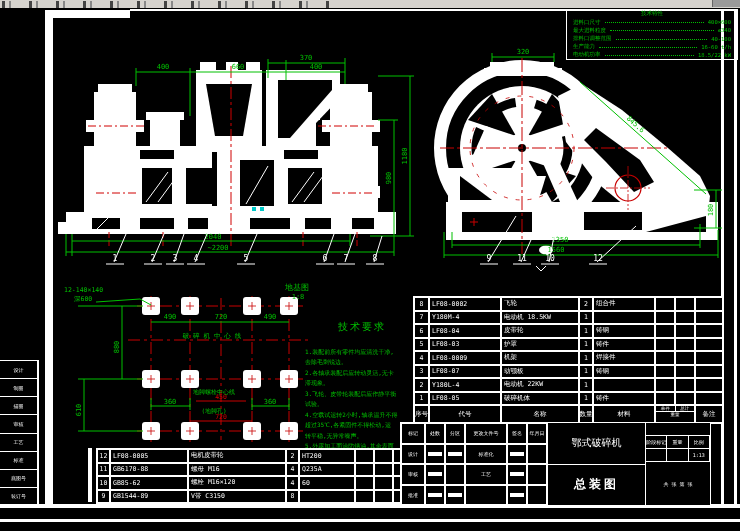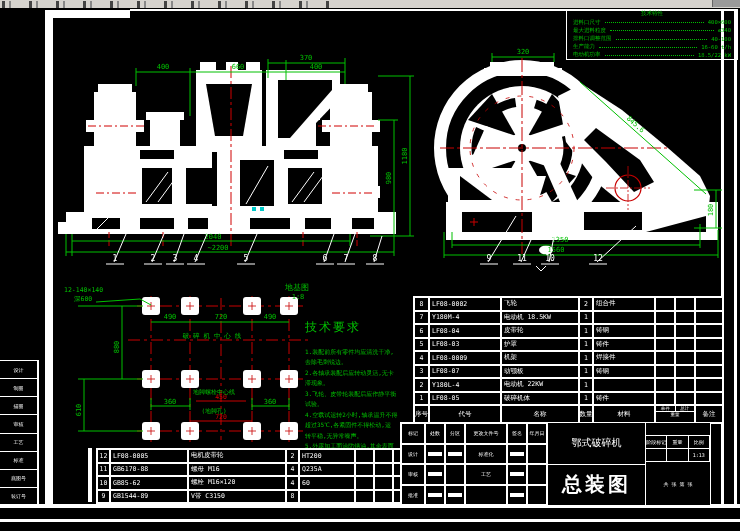--- a/index.html
+++ b/index.html
@@ -24,32 +24,32 @@
   .tbl .cc{justify-content:center;}
   
   #spec{position:absolute;left:566px;top:9px;width:170px;height:49px;border:1.5px solid #fff;
         color:#00c000;font-size:5.5px;display:flex;flex-direction:column;font-family:"DejaVu Sans Mono",monospace;}
   #spec .trow{flex:1;display:flex;align-items:center;padding:0 6px;gap:4px;}
   #spec .dots{flex:1;border-bottom:1px dotted #00c000;height:1px;}
   #spec .stitle{flex:0 0 8px;text-align:center;font-size:5.5px;}
   
   #notes{position:absolute;left:305px;top:322px;width:114px;color:#00c000;
          font-size:6px;line-height:10.5px;font-family:"DejaVu Sans Mono",monospace;}
-  #notes .ntitle{text-align:left;font-size:12px;margin-bottom:14px;letter-spacing:2px;}
+  #notes .ntitle{text-align:center;font-size:10px;margin-bottom:14px;letter-spacing:2px;}
   
   #tblock{position:absolute;left:400px;top:422px;width:309px;height:82px;border:1.5px solid #fff;
           display:flex;background:#000;color:#fff;font-family:"DejaVu Sans Mono",monospace;}
   #tblock .tleft{width:146px;display:grid;grid-template-columns:24px 20px 20px 42px 20px 20px;
                  grid-auto-rows:1fr;border-right:1px solid #fff;}
   #tblock .tleft .c{border:0.5px solid #fff;font-size:5px;display:flex;align-items:center;justify-content:center;overflow:hidden;}
   .bar{background:#fff;height:4px;width:80%;}
   #tblock .tmid{width:97px;display:flex;flex-direction:column;border-right:1px solid #fff;}
   #tblock .tmid .prod{flex:1;display:flex;align-items:center;justify-content:center;font-size:10px;border-bottom:1px solid #fff;}
   #tblock .tmid .dwg{flex:1;display:flex;align-items:center;justify-content:center;
-                     font-size:20px;font-weight:bold;letter-spacing:3px;}
+                     font-size:12px;font-weight:bold;letter-spacing:3px;}
   #tblock .tright{flex:1;display:flex;flex-direction:column;font-size:5px;}
   #tblock .tright .r1{flex:0 0 12px;border-bottom:1px solid #fff;}
   #tblock .tright .r2,#tblock .tright .r3{flex:0 0 12px;display:flex;border-bottom:1px solid #fff;}
   #tblock .tright .r2 span,#tblock .tright .r3 span{flex:1;border-right:0.5px solid #fff;
         display:flex;align-items:center;justify-content:center;}
   #tblock .tright .r4{flex:1;display:flex;align-items:center;justify-content:center;font-size:5px;}
   
   #mstrip{position:absolute;left:0;top:360px;width:37px;height:145px;border-right:2px solid #fff;
           display:flex;flex-direction:column;color:#fff;font-size:5px;font-family:"DejaVu Sans Mono",monospace;}
   #mstrip .mrow{flex:1;border-top:1px solid #fff;display:flex;align-items:center;justify-content:center;overflow:hidden;}

